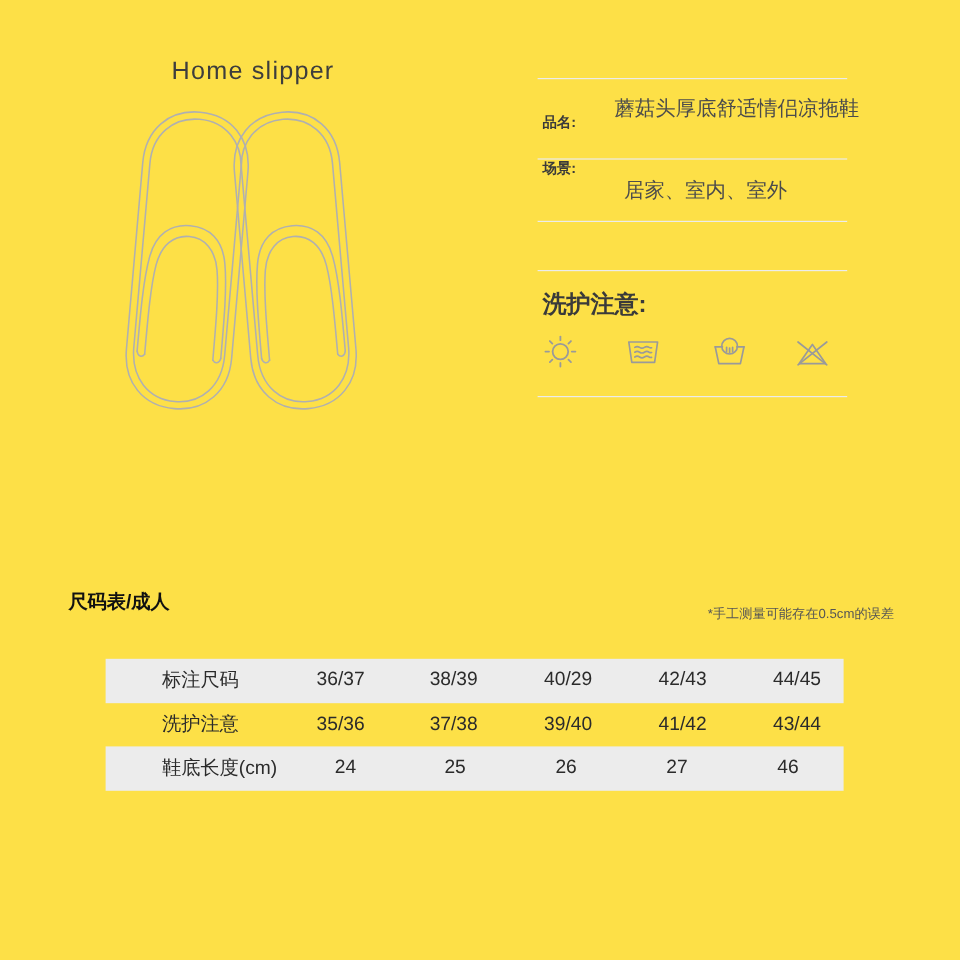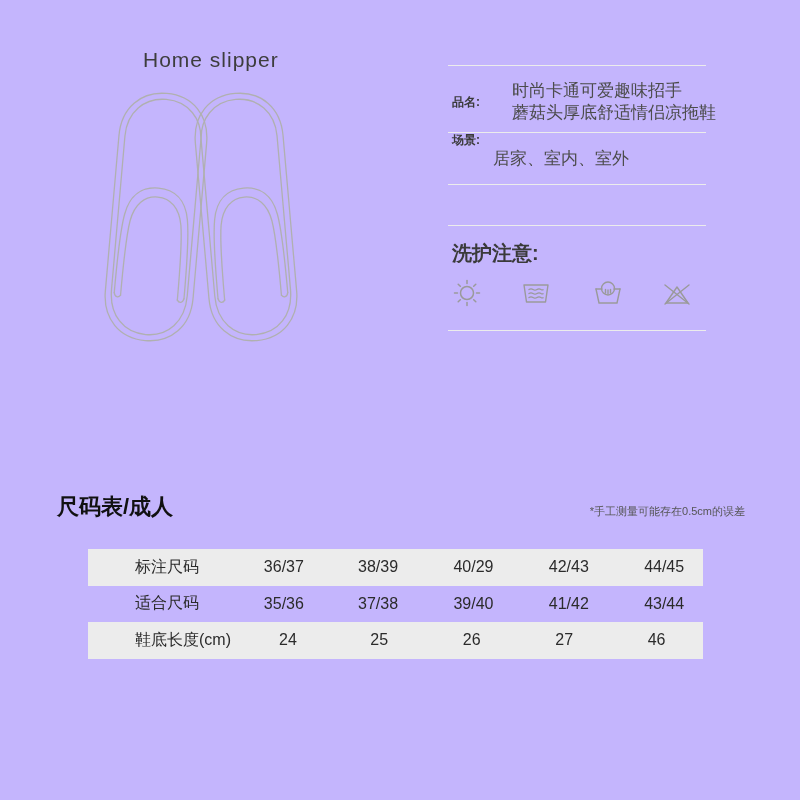--- a/index.html
+++ b/index.html
@@ -1,39 +1,39 @@
 <!DOCTYPE html>
 <html><head>
 <meta charset="utf-8">
 <style>
   * { margin:0; padding:0; box-sizing:border-box; }
   body { background:#fff; }
   #page {
-    position:relative; width:800px; height:800px; background:#c4b5fd;
+    position:relative; width:800px; height:800px; background:#fde047;
     font-family:"Liberation Sans","DejaVu Sans",sans-serif; overflow:hidden;
   }
   .hero-title {
     position:absolute; left:143px; top:48px;
     font-size:21px; color:#3d3d3d; letter-spacing:1px;
   }
   .slipper-svg { position:absolute; left:92px; top:86px; }
 
   .divider { position:absolute; left:448px; width:258px; height:1px; background:#ececec; }
   .d1{top:65px} .d2{top:132px} .d3{top:184px} .d4{top:225px} .d5{top:330px}
 
   .info-label { position:absolute; left:452px; font-size:12px; font-weight:bold; color:#3a3a3a; }
   .pname-label { top:94px; }
   .pname-value { position:absolute; left:512px; top:80px; font-size:17px; line-height:22px; color:#4c4c4c; }
   .scene-label { top:132px;text-align:right; }
-  .scene-value { position:absolute; left:493px; top:147px; font-size:17px; color:#4c4c4c; }
+  .scene-value { position:absolute; left:520px; top:147px; font-size:17px; color:#4c4c4c; }
   .care-label { position:absolute; left:452px; top:240px; font-size:20px; font-weight:bold; color:#3a3a3a; }
   .care-icon { position:absolute; top:277px; width:32px; height:32px; }
   .ci0{left:451px} .ci1{left:520px} .ci2{left:592px} .ci3{left:661px}
 
-  .size-title { position:absolute; left:57px; top:492px; font-size:22px; font-weight:bold; color:#111; }
+  .size-title { position:absolute; left:57px; top:492px; font-size:16px; font-weight:bold; color:#111; }
   .size-note { position:absolute; right:55px; top:504px; font-size:11px; color:#555; }
 
   .size-table { position:absolute; left:88px; top:549px; width:615px; font-size:16px; color:#2b2b2b; }
   .trow { display:flex; height:36.5px; align-items:center;gap:48px; }
   .trow.striped { background:#ececec; }
   .tcell { white-space:nowrap; }
   .c0 { width:187px; padding-left:47px; }
   .c1 { width:80px; } .c2 { width:82px; } .c3 { width:82px; } .c4 { width:82px; } .c5 { width:102px; }
 </style>
 </head>
@@ -55,21 +55,20 @@
       </g>
     </defs>
     <use href="#slipper" transform="translate(64,131) rotate(5) translate(-44,-124)"></use>
     <use href="#slipper" transform="translate(154,131) rotate(-5) translate(-44,-124)"></use>
   </svg>
 
   <div class="divider d1"></div>
 
   <div class="info-label pname-label">品名:</div>
   <div class="pname-value">
-    <div>时尚卡通可爱趣味招手</div>
     <div>蘑菇头厚底舒适情侣凉拖鞋</div>
   </div>
 
   <div class="divider d2"></div>
 
   <div class="info-label scene-label">场景:</div>
   <div class="scene-value">居家、室内、室外</div>
 
   <div class="divider d3"></div>
   <div class="divider d4"></div>
@@ -119,21 +118,21 @@
   <div class="size-table">
     <div class="trow striped">
       <div class="tcell c0">标注尺码</div>
       <div class="tcell c1">36/37</div>
       <div class="tcell c2">38/39</div>
       <div class="tcell c3">40/29</div>
       <div class="tcell c4">42/43</div>
       <div class="tcell c5">44/45</div>
     </div>
     <div class="trow">
-      <div class="tcell c0">适合尺码</div>
+      <div class="tcell c0">洗护注意</div>
       <div class="tcell c1">35/36</div>
       <div class="tcell c2">37/38</div>
       <div class="tcell c3">39/40</div>
       <div class="tcell c4">41/42</div>
       <div class="tcell c5">43/44</div>
     </div>
     <div class="trow striped">
       <div class="tcell c0">鞋底长度(cm)</div>
       <div class="tcell c1">24</div>
       <div class="tcell c2">25</div>

